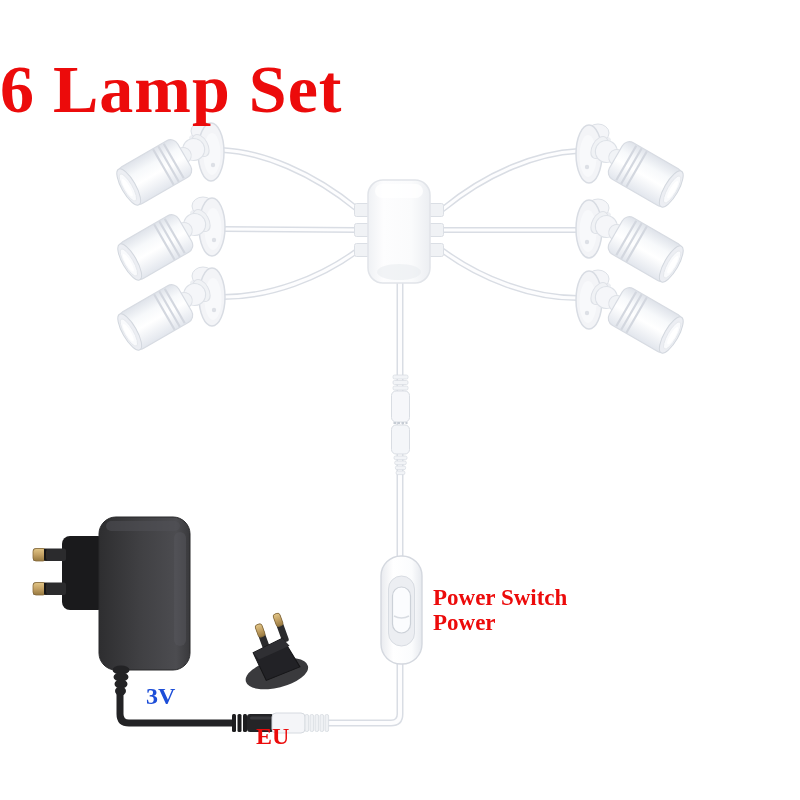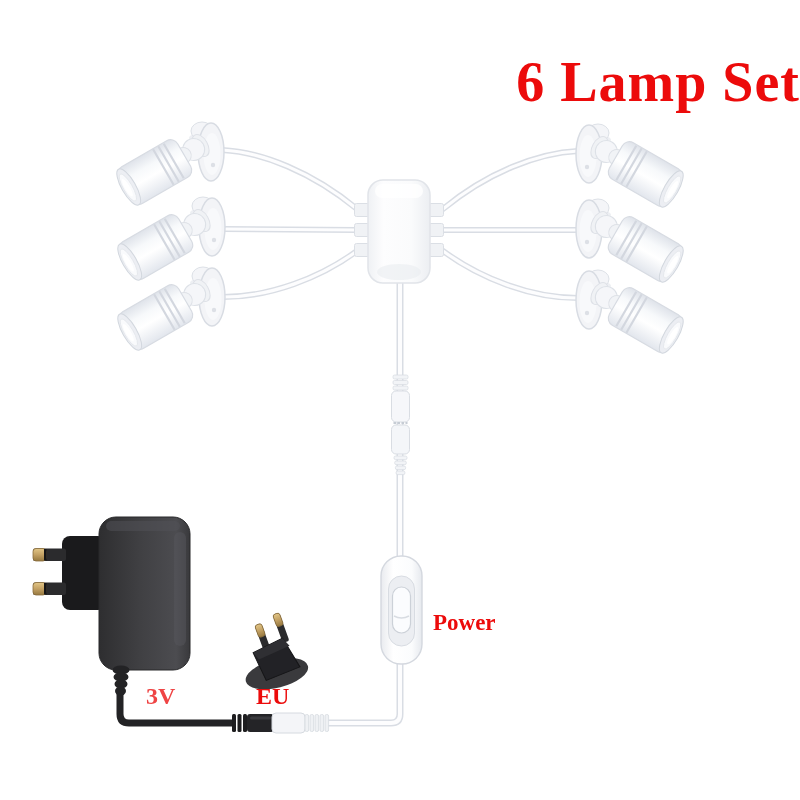--- a/index.html
+++ b/index.html
@@ -2,21 +2,21 @@
 <html><head>
 <meta charset="utf-8">
 <style>
   html,body { margin:0; padding:0; background:#ffffff; }
   .stage {
     position:relative; width:800px; height:800px; background:#ffffff;
     font-family:"Liberation Serif", serif; overflow:hidden;
   }
   .stage svg { position:absolute; left:0; top:0; }
   .red-label { position:absolute; font-weight:bold; color:#ec0b0b; white-space:pre; }
-  .title-label { top:50px; left:0; width:800px; text-align:right; font-size:56px; letter-spacing:1px; }
+  .title-label { top:50px; left:0; width:800px; text-align:left; font-size:68px; letter-spacing:1px; }
   .ps-label { left:433px; top:585px; font-size:23px; line-height:25px; }
   .v3-label { left:146px; top:683px; font-size:24px; }
   .eu-label { left:256px; top:683px; font-size:24px; }
 </style>
 </head>
 <body>
 
 <div class="stage">
 
 <svg width="800" height="800" viewBox="0 0 800 800">
@@ -183,17 +183,17 @@
 
   <use href="#lamp-proto" transform="translate(211,152)"></use>
   <use href="#lamp-proto" transform="translate(212,227)"></use>
   <use href="#lamp-proto" transform="translate(212,297)"></use>
   <use href="#lamp-proto" transform="translate(589,154) scale(-1,1)"></use>
   <use href="#lamp-proto" transform="translate(589,229) scale(-1,1)"></use>
   <use href="#lamp-proto" transform="translate(589,300) scale(-1,1)"></use>
 </svg>
 
   <div class="red-label title-label" style="color: rgb(236, 11, 11);">6 Lamp Set</div>
-  <div class="red-label ps-label" style="color: rgb(236, 11, 11);"><br><span>Power</span></div>
-  <div class="red-label v3-label" style="color: #ef4444;">3V</div>
-  <div class="red-label eu-label" style="color: rgb(236, 11, 11);">EU</div>
+  <div class="red-label ps-label" style="color: rgb(236, 11, 11);"><span>Power Switch</span><br><span>Power</span></div>
+  <div class="red-label v3-label" style="color: #1d4ed8;">3V</div>
+  <div class="red-label eu-label" style="color: rgb(236, 11, 11); margin-top: 40px;">EU</div>
 
 </div>
 
 </body></html>

